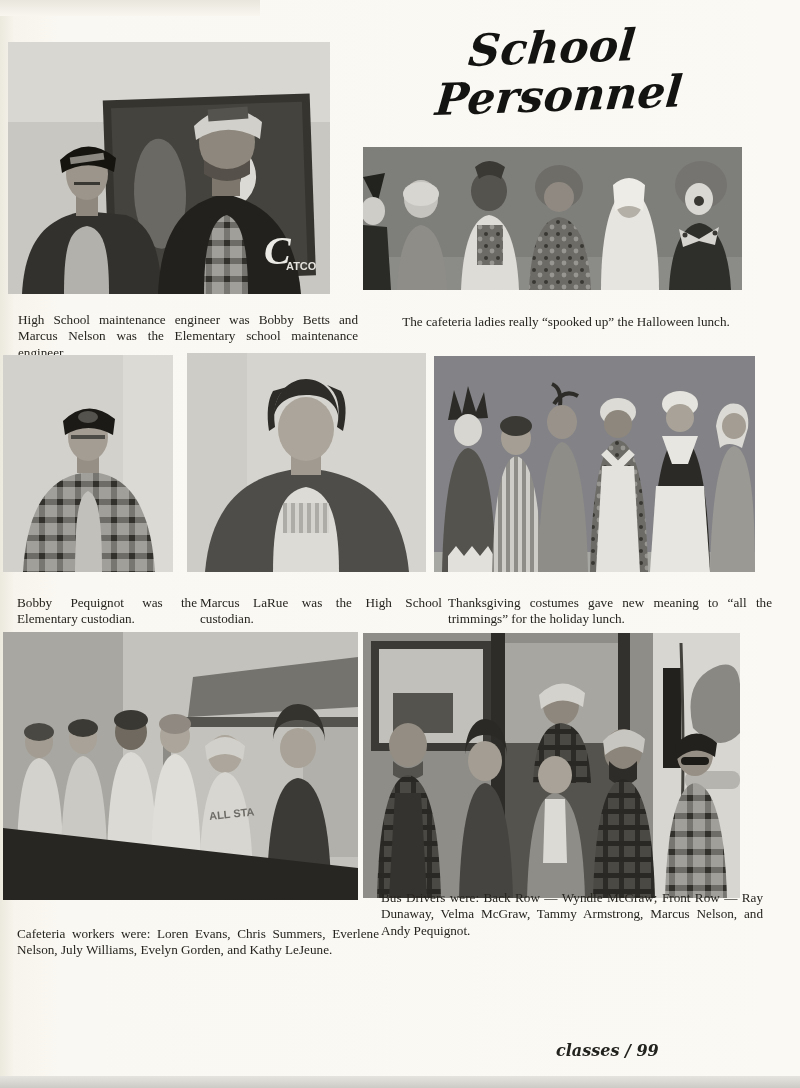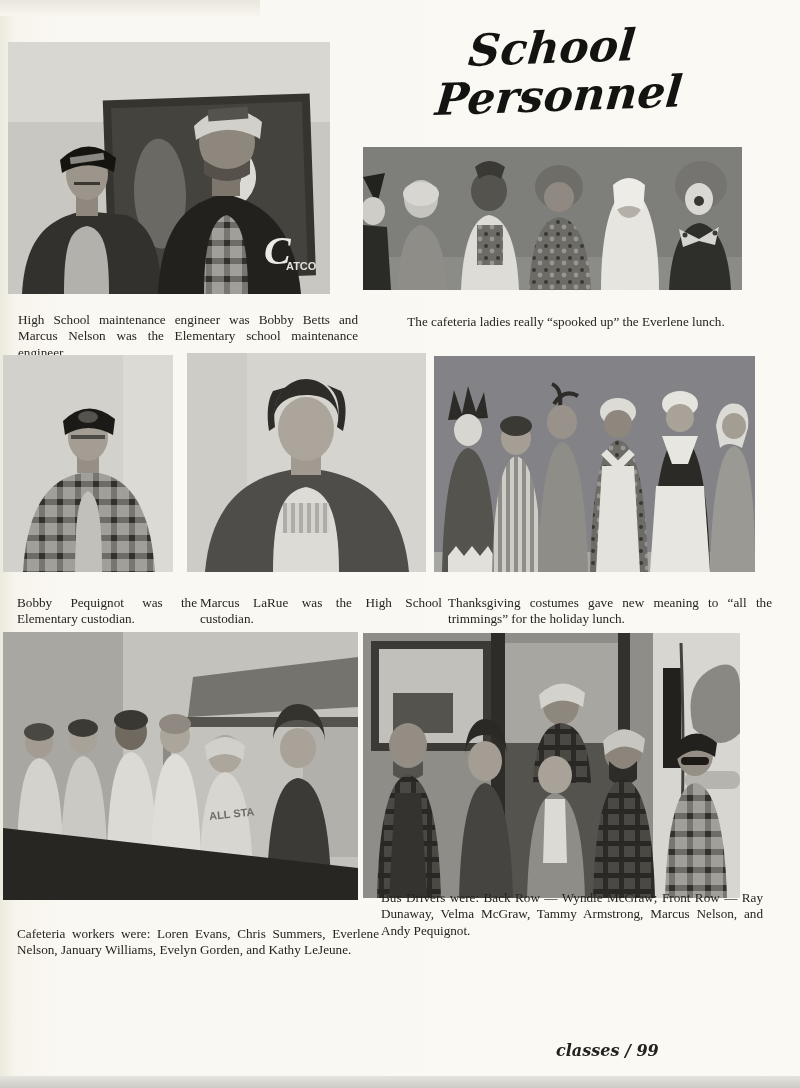--- a/index.html
+++ b/index.html
@@ -139,21 +139,21 @@
         <ellipse cx="338" cy="38" rx="26" ry="24" fill="#767471"></ellipse>
         <ellipse cx="336" cy="52" rx="14" ry="16" fill="#dad8d2"></ellipse>
         <circle cx="336" cy="54" r="5" fill="#3a3833"></circle>
         <path d="M306,143 C308,100 320,78 336,76 C354,78 366,102 368,143 Z" fill="#2e2e2b"></path>
         <path d="M316,82 l20,10 l20,-12 l-4,18 l-16,-4 l-16,6 Z" fill="#d6d4ce"></path>
         <circle cx="322" cy="88" r="2.5" fill="#3a3833"></circle>
           <circle cx="352" cy="86" r="2.5" fill="#3a3833"></circle>
       </g>
     </svg>
   </div>
-  <p class="caption center" style="left:363px;top:301px;width:380px">The cafeteria ladies really “spooked up” the Everlene lunch.</p>
+  <p class="caption center" style="left:363px;top:301px;width:380px">The cafeteria ladies really “spooked up” the Halloween lunch.</p>
 
   <div class="photo" style="left:3px;top:355px;width:170px;height:217px">
     <svg viewBox="0 0 170 217" preserveAspectRatio="none">
       <rect width="170" height="217" fill="#d3d1cb"></rect>
       <rect x="120" width="50" height="217" fill="#dcdad4"></rect>
       <g>
         <path d="M20,217 C24,150 48,122 80,118 L96,118 C128,124 148,155 152,217 Z" fill="url(#plaidL)"></path>
         <path d="M72,217 C72,160 76,140 85,136 C95,140 99,162 99,217 Z" fill="#c2c0ba"></path>
         <rect x="74" y="98" width="22" height="20" fill="#958f86"></rect>
         <ellipse cx="85" cy="82" rx="20" ry="24" fill="#a39d94"></ellipse>
@@ -254,21 +254,21 @@
         <path d="M202,114 q20,-18 40,0 l-2,14 q-18,-12 -36,0 Z" fill="#d2d0ca"></path>
         <path d="M196,244 C198,170 208,142 222,140 C238,142 248,174 250,244 Z" fill="#d8d6d0"></path>
         <text x="206" y="186" font-family="Liberation Sans,sans-serif" font-size="11" font-weight="bold" fill="#6e6c66" transform="rotate(-6 226 182)">ALL STA</text>
         <ellipse cx="295" cy="116" rx="18" ry="20" fill="#a8a298"></ellipse>
         <path d="M270,110 C270,84 282,72 295,72 C310,72 322,86 322,110 C322,96 312,88 295,88 C278,88 270,98 270,110 Z" fill="#35332d"></path>
         <path d="M264,252 C266,176 278,148 295,146 C314,148 326,180 328,252 Z" fill="#3c3a36"></path>
       </g>
       <polygon points="0,196 355,236 355,268 0,268" fill="#282622"></polygon>
     </svg>
   </div>
-  <p class="caption" style="left:4px;top:913px;width:362px">Cafeteria workers were: Loren Evans, Chris Summers, Everlene Nelson, January Williams, Evelyn Gorden, and Kathy LeJeune.</p>
+  <p class="caption" style="left:4px;top:913px;width:362px">Cafeteria workers were: Loren Evans, Chris Summers, Everlene Nelson, July Williams, Evelyn Gorden, and Kathy LeJeune.</p>
 
   <div class="photo" style="left:363px;top:633px;width:377px;height:265px">
     <svg viewBox="0 0 377 265" preserveAspectRatio="none">
       <rect width="377" height="265" fill="#8f8d88"></rect>
       <rect x="290" width="87" height="265" fill="#d8d6d0"></rect>
       <g>
         <rect x="8" y="8" width="120" height="110" fill="#3c3a36"></rect>
         <rect x="16" y="16" width="104" height="94" fill="#c2c0ba"></rect>
         <rect x="30" y="60" width="60" height="40" fill="#55534d"></rect>
         <rect x="128" y="0" width="14" height="265" fill="#2e2c28"></rect>

